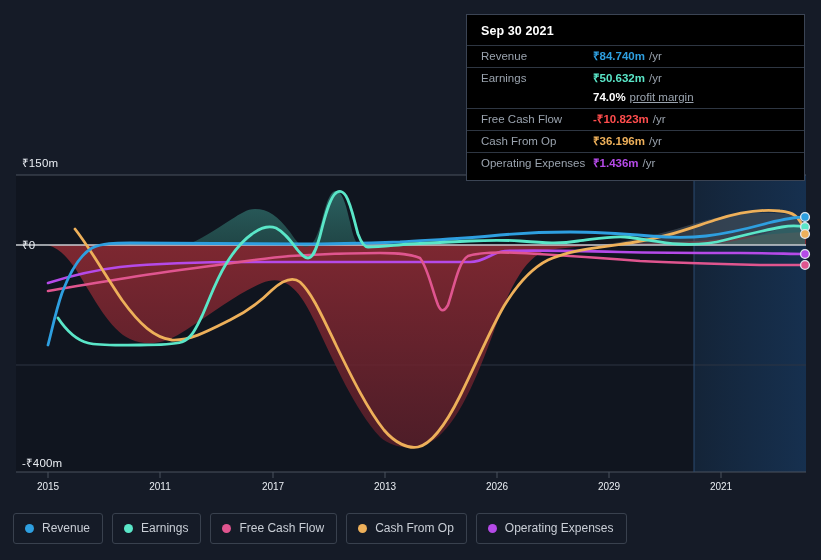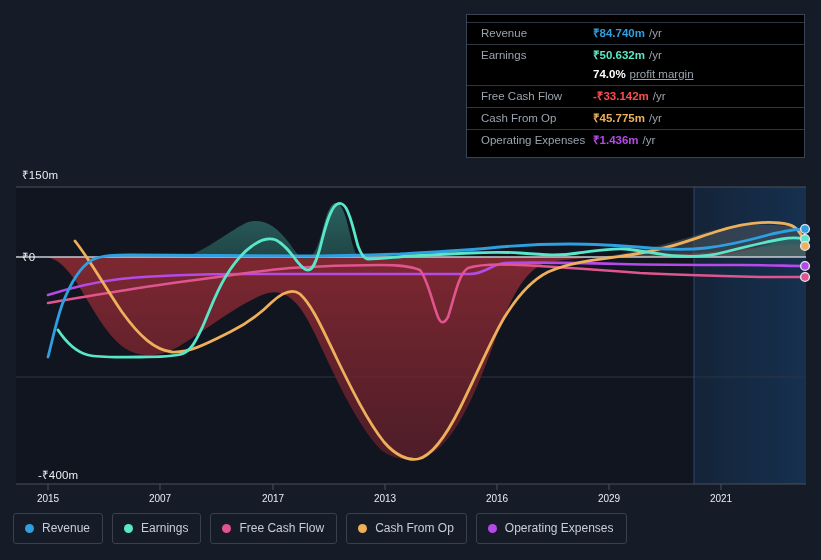--- a/index.html
+++ b/index.html
@@ -5,21 +5,21 @@
   html,body{margin:0;padding:0;}
   body{
     width:821px;height:560px;overflow:hidden;
     background:#151b27;
     font-family:"Liberation Sans", sans-serif;
     -webkit-font-smoothing:antialiased;
   }
   #root{position:relative;width:821px;height:560px;}
 
   
-  #chart-area{position:absolute;left:0;top:0;width:821px;height:500px;margin-top:12px;}
+  #chart-area{position:absolute;left:0;top:0;width:821px;height:500px;}
   #chart-svg{position:absolute;left:0;top:0;}
 
   
   .ylabel{
     position:absolute;color:#e9edf2;font-size:11.5px;letter-spacing:.2px;
     white-space:nowrap;
   }
   
   .xlabel{
     position:absolute;color:#e9edf2;font-size:10px;
@@ -250,32 +250,33 @@
         <line x1="273" y1="472" x2="273" y2="478"></line>
         <line x1="385" y1="472" x2="385" y2="478"></line>
         <line x1="497" y1="472" x2="497" y2="478"></line>
         <line x1="609" y1="472" x2="609" y2="478"></line>
         <line x1="721" y1="472" x2="721" y2="478"></line>
       </g>
     </svg>
 
     <div class="ylabel" style="left:22px;top:155px;">₹150m</div>
     <div class="ylabel" style="left:22px;top:237px;">₹0</div>
-    <div class="ylabel" style="left:38px;top:455px;text-align:right;">-₹400m</div>
+    <div class="ylabel" style="left:22px;top:455px;text-align:right;">-₹400m</div>
 
     <div class="xlabel" style="left:48px;top:481px;">2015</div>
-    <div class="xlabel" style="left:160px;top:481px;">2007</div>
+    <div class="xlabel" style="left:160px;top:481px;">2011</div>
     <div class="xlabel" style="left:273px;top:481px;">2017</div>
     <div class="xlabel" style="left:385px;top:481px;">2013</div>
-    <div class="xlabel" style="left:497px;top:481px;">2016</div>
+    <div class="xlabel" style="left:497px;top:481px;">2026</div>
     <div class="xlabel" style="left:609px;top:481px;">2029</div>
     <div class="xlabel" style="left:721px;top:481px;">2021</div>
   </div>
 
   <div id="tooltip">
+    <div class="tt-title">Sep 30 2021</div>
 
     <div class="tt-row">
       <span class="tt-label">Revenue</span>
       <span class="tt-val" style="color:#2e9fe0">₹84.740m</span>
       <span class="tt-unit">/yr</span>
     </div>
 
     <div class="tt-row">
       <span class="tt-label">Earnings</span>
       <span class="tt-val" style="color:#5ae6c8">₹50.632m</span>
@@ -283,27 +284,27 @@
     </div>
 
     <div class="tt-row nosep">
       <span class="tt-label"></span>
       <span class="tt-pm">74.0%</span>
       <span class="tt-pm-unit">profit margin</span>
     </div>
 
     <div class="tt-row">
       <span class="tt-label">Free Cash Flow</span>
-      <span class="tt-val" style="color:#ff4d4d">-₹33.142m</span>
+      <span class="tt-val" style="color:#ff4d4d">-₹10.823m</span>
       <span class="tt-unit">/yr</span>
     </div>
 
     <div class="tt-row">
       <span class="tt-label">Cash From Op</span>
-      <span class="tt-val" style="color:#eeb05a">₹45.775m</span>
+      <span class="tt-val" style="color:#eeb05a">₹36.196m</span>
       <span class="tt-unit">/yr</span>
     </div>
 
     <div class="tt-row">
       <span class="tt-label">Operating Expenses</span>
       <span class="tt-val" style="color:#b54ae8">₹1.436m</span>
       <span class="tt-unit">/yr</span>
     </div>
   </div>
 

